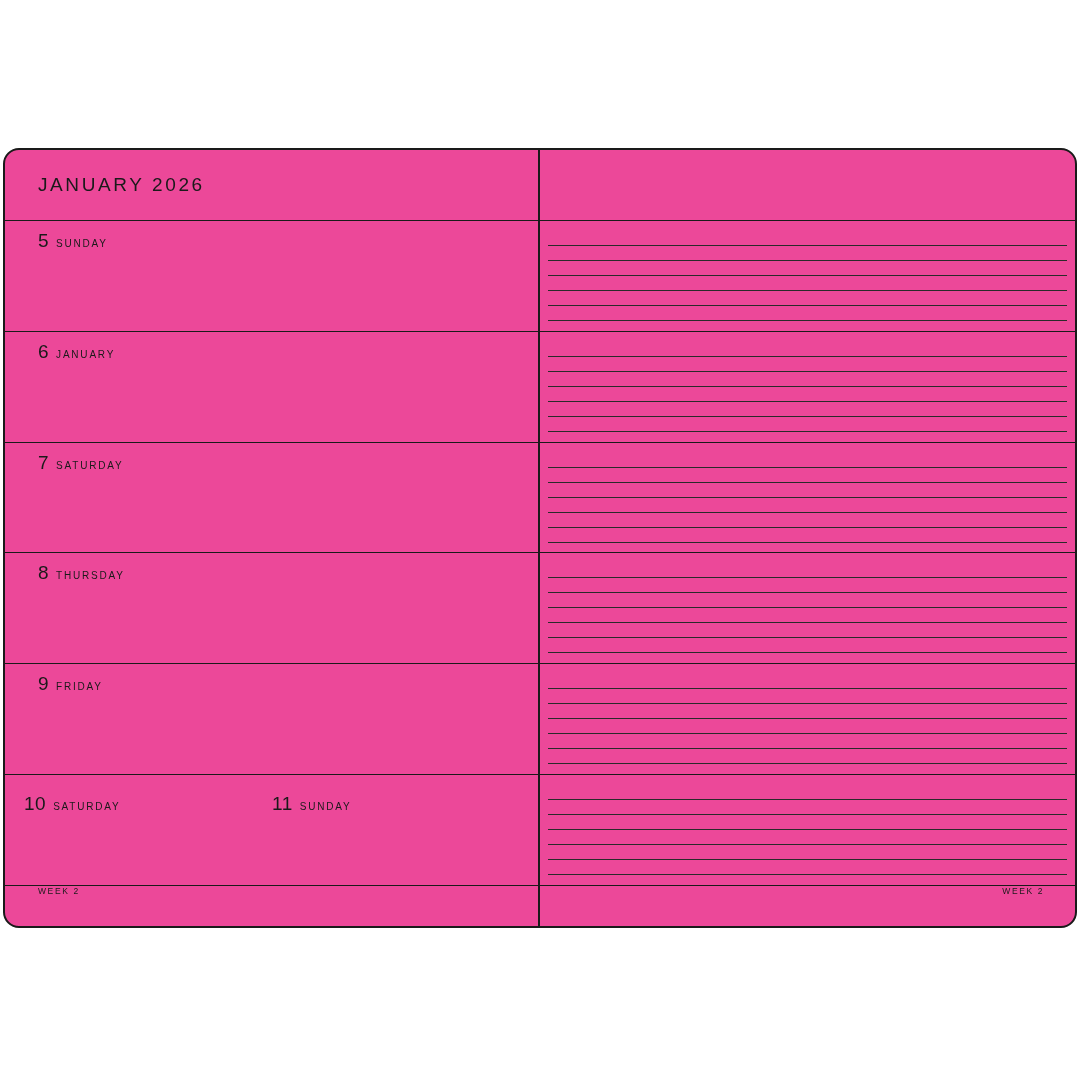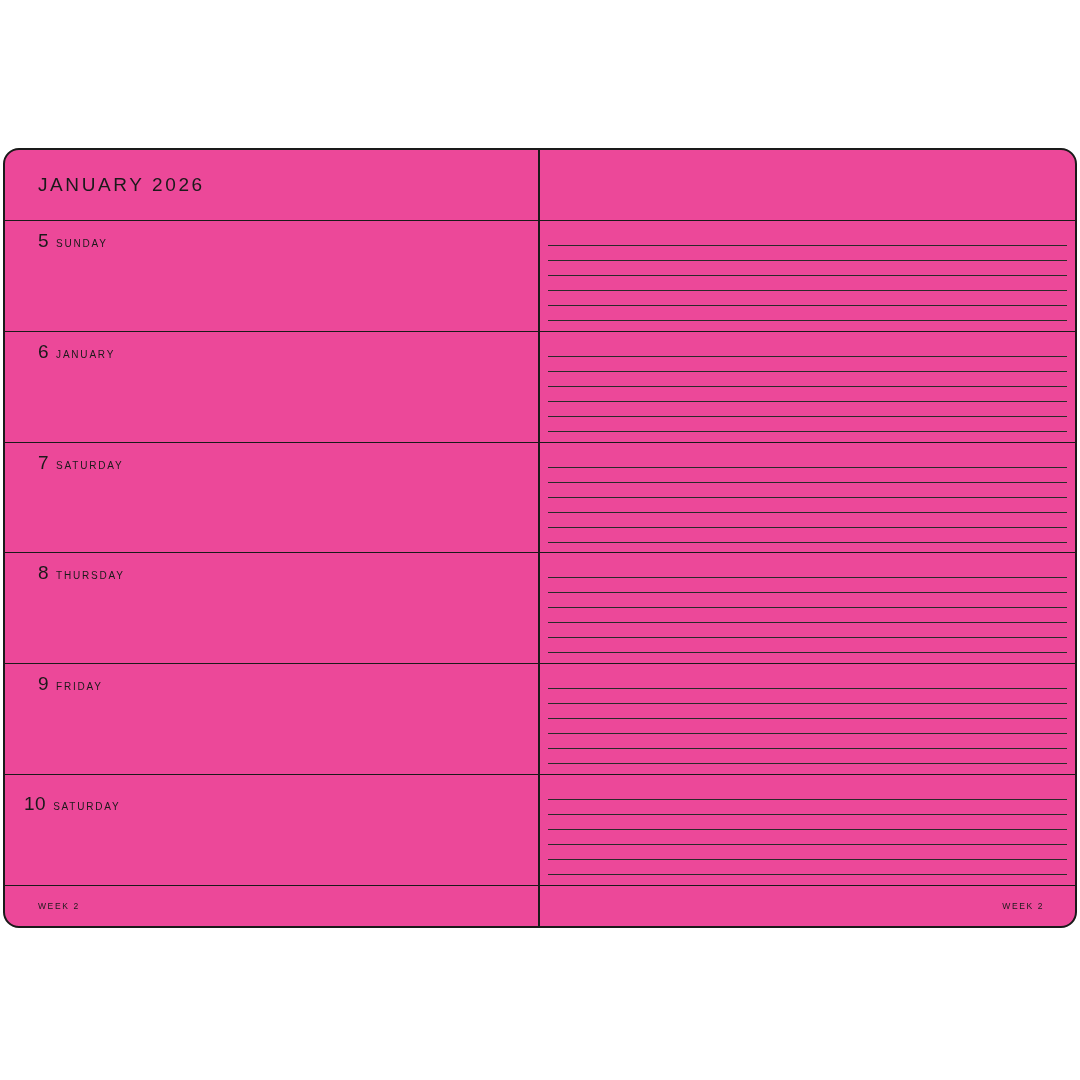--- a/index.html
+++ b/index.html
@@ -117,21 +117,20 @@
   }
 
   .weekend-cell.sat { width: 248px; }
   .weekend-cell.sun { width: 285px; }
 
   .footer {
     height: 41px;
     box-sizing: border-box;
     border-top: 1px solid #1a1a1a;
     display: flex;
-    align-items: center;
   }
 
   .footer-left { padding-left: 33px; }
   .footer-right { justify-content: flex-end; padding-right: 31px; }
 
   .week-label {
     font-size: 8.5px;
     letter-spacing: 1.6px;
     color: #1a1a1a;
   }
@@ -221,20 +220,26 @@
           </div>
         </div>
 
         <div class="day-row weekend-row">
           <div class="weekend-cell sat">
             <div class="daylabel">
               <span class="daynum">10</span>
               <span class="dayname">SATURDAY</span>
             </div>
           </div>
+          <div class="weekend-cell sun">
+            <div class="daylabel">
+              <span class="daynum">11</span>
+              <span class="dayname">SUNDAY</span>
+            </div>
+          </div>
         </div>
 
       </div>
 
       <div class="footer footer-left">
         <span class="week-label">WEEK 2</span>
       </div>
 
     </div>
 

